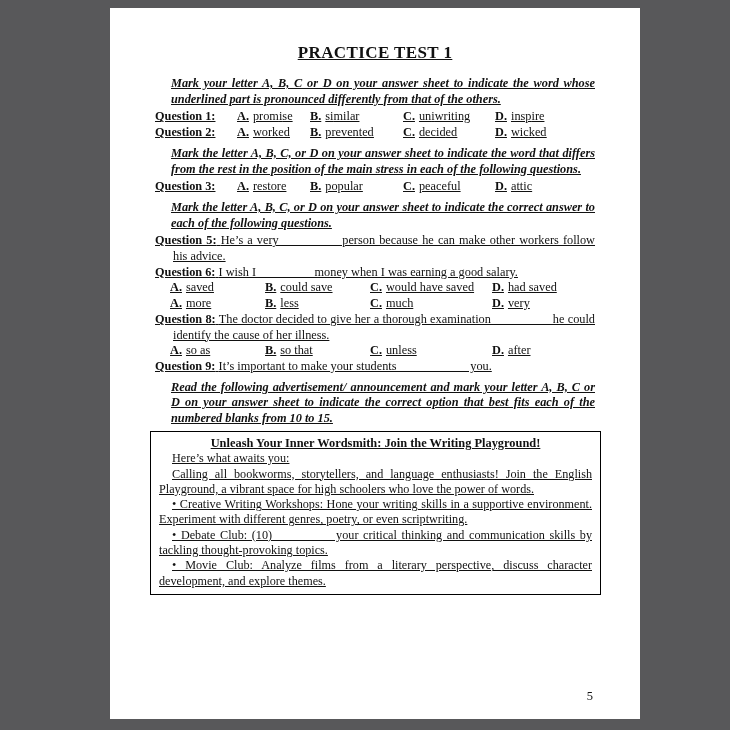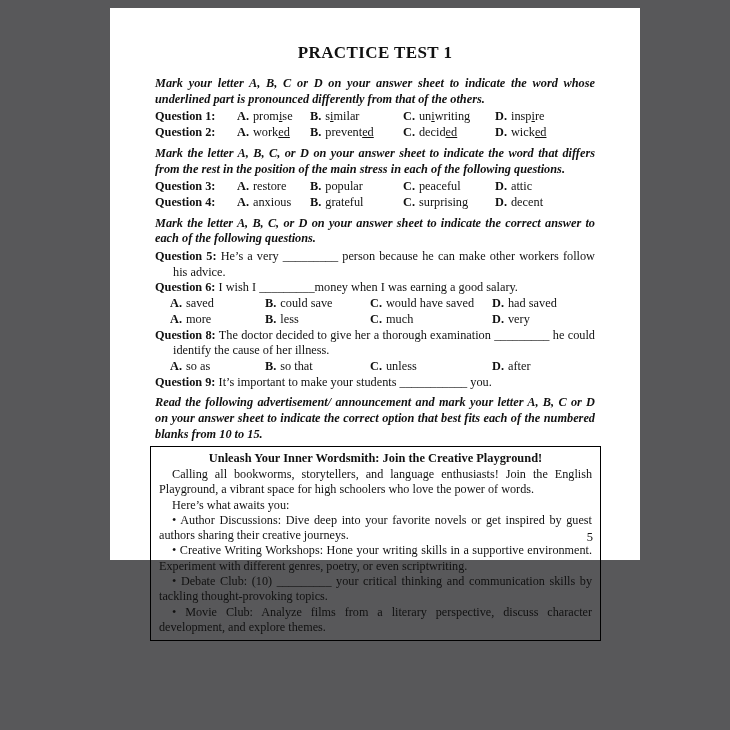--- a/index.html
+++ b/index.html
@@ -1,25 +1,25 @@
 <!DOCTYPE html>
 <html><head>
 <meta charset="utf-8">
 <style>
   * { margin:0; padding:0; box-sizing:border-box; }
   html,body { width:730px; height:730px; overflow:hidden; }
   body { background:#58585a; font-family:"Liberation Serif", serif; position:relative; }
   .page {
-    position:absolute; left:110px; top:8px; width:530px; height:552px;
+    position:absolute; left:110px; top:8px; width:530px; height:711px;
     background:#ffffff; color:#111;
     padding:34px 45px 0 45px;
-    font-size:12.3px; line-height:15.7px;
+    font-size:12.3px; line-height:15.7px;text-decoration:underline;
   }
   h1.title { text-align:center; font-size:17px; line-height:22px; font-weight:bold; letter-spacing:0.4px; margin-bottom:12px; font-family:"Liberation Serif", serif; }
-  .instr { font-weight:bold; font-style:italic; text-align:justify; margin:5px 0 2px 0; }
+  .instr { font-weight:bold; font-style:italic; text-align:justify; margin:5px 0 2px 16px; }
   .qrow { display:grid; grid-template-columns:82px 73px 93px 92px 1fr; white-space:nowrap; }
   .qlabel { font-weight:bold; }
   .letter { font-weight:bold; margin-right:4px; }
   .ul { text-decoration:underline; }
   .qtext { padding-left:18px; text-indent:-18px; text-align:justify; }
   .opts { display:grid; grid-template-columns:95px 105px 122px 1fr; margin-left:15px; white-space:nowrap; }
   .adbox { border:1px solid #000; margin:4px -6px 0 -5px; padding:4px 8px 5px 8px; font-size:12.2px; line-height:15.3px; }
   .adbox h2 { font-size:12.4px; line-height:15.5px; text-align:center; font-weight:bold; }
   .adbox p { text-align:justify; text-indent:13px; }
   .pagenum { position:absolute; right:47px; bottom:14px; font-size:12.5px; color:#111; }
@@ -52,27 +52,20 @@
   <p class="instr">Mark the letter A, B, C, or D on your answer sheet to indicate the word that differs from the rest in the position of the main stress in each of the following questions.</p>
 
   <div class="qrow">
     <span class="qlabel">Question 3:</span>
     <span><b class="letter">A.</b><span>restore</span></span>
     <span><b class="letter">B.</b><span>popular</span></span>
     <span><b class="letter">C.</b><span>peaceful</span></span>
     <span><b class="letter">D.</b><span>attic</span></span>
   </div>
 
-  <div class="qrow">
-    <span class="qlabel">Question 4:</span>
-    <span><b class="letter">A.</b><span>anxious</span></span>
-    <span><b class="letter">B.</b><span>grateful</span></span>
-    <span><b class="letter">C.</b><span>surprising</span></span>
-    <span><b class="letter">D.</b><span>decent</span></span>
-  </div>
 
   <p class="instr">Mark the letter A, B, C, or D on your answer sheet to indicate the correct answer to each of the following questions.</p>
 
   <p class="qtext"><b class="qlabel">Question 5:</b> <span>He’s a very _________ person because he can make other workers follow his advice.</span></p>
 
   <p class="qtext"><b class="qlabel">Question 6:</b> <span>I wish I _________money when I was earning a good salary.</span></p>
   <div class="opts">
     <span><b class="letter">A.</b><span>saved</span></span>
     <span><b class="letter">B.</b><span>could save</span></span>
     <span><b class="letter">C.</b><span>would have saved</span></span>
@@ -92,24 +85,23 @@
     <span><b class="letter">B.</b><span>so that</span></span>
     <span><b class="letter">C.</b><span>unless</span></span>
     <span><b class="letter">D.</b><span>after</span></span>
   </div>
 
   <p class="qtext"><b class="qlabel">Question 9:</b> <span>It’s important to make your students ___________ you.</span></p>
 
   <p class="instr">Read the following advertisement/ announcement and mark your letter A, B, C or D on your answer sheet to indicate the correct option that best fits each of the numbered blanks from 10 to 15.</p>
 
   <div class="adbox">
-    <h2>Unleash Your Inner Wordsmith: Join the Creative Playground!</h2>
+    <h2>Unleash Your Inner Wordsmith: Join the Writing Playground!</h2>
+    <p>Here’s what awaits you:</p>
     <p>Calling all bookworms, storytellers, and language enthusiasts! Join the English Playground, a vibrant space for high schoolers who love the power of words.</p>
-    <p>Here’s what awaits you:</p>
-    <p>• Author Discussions: Dive deep into your favorite novels or get inspired by guest authors sharing their creative journeys.</p>
     <p>• Creative Writing Workshops: Hone your writing skills in a supportive environment. Experiment with different genres, poetry, or even scriptwriting.</p>
     <p>• Debate Club: (10) _________ your critical thinking and communication skills by tackling thought-provoking topics.</p>
     <p>• Movie Club: Analyze films from a literary perspective, discuss character development, and explore themes.</p>
   </div>
 
   <span class="pagenum">5</span>
 
 </div>
 
 </body></html>

